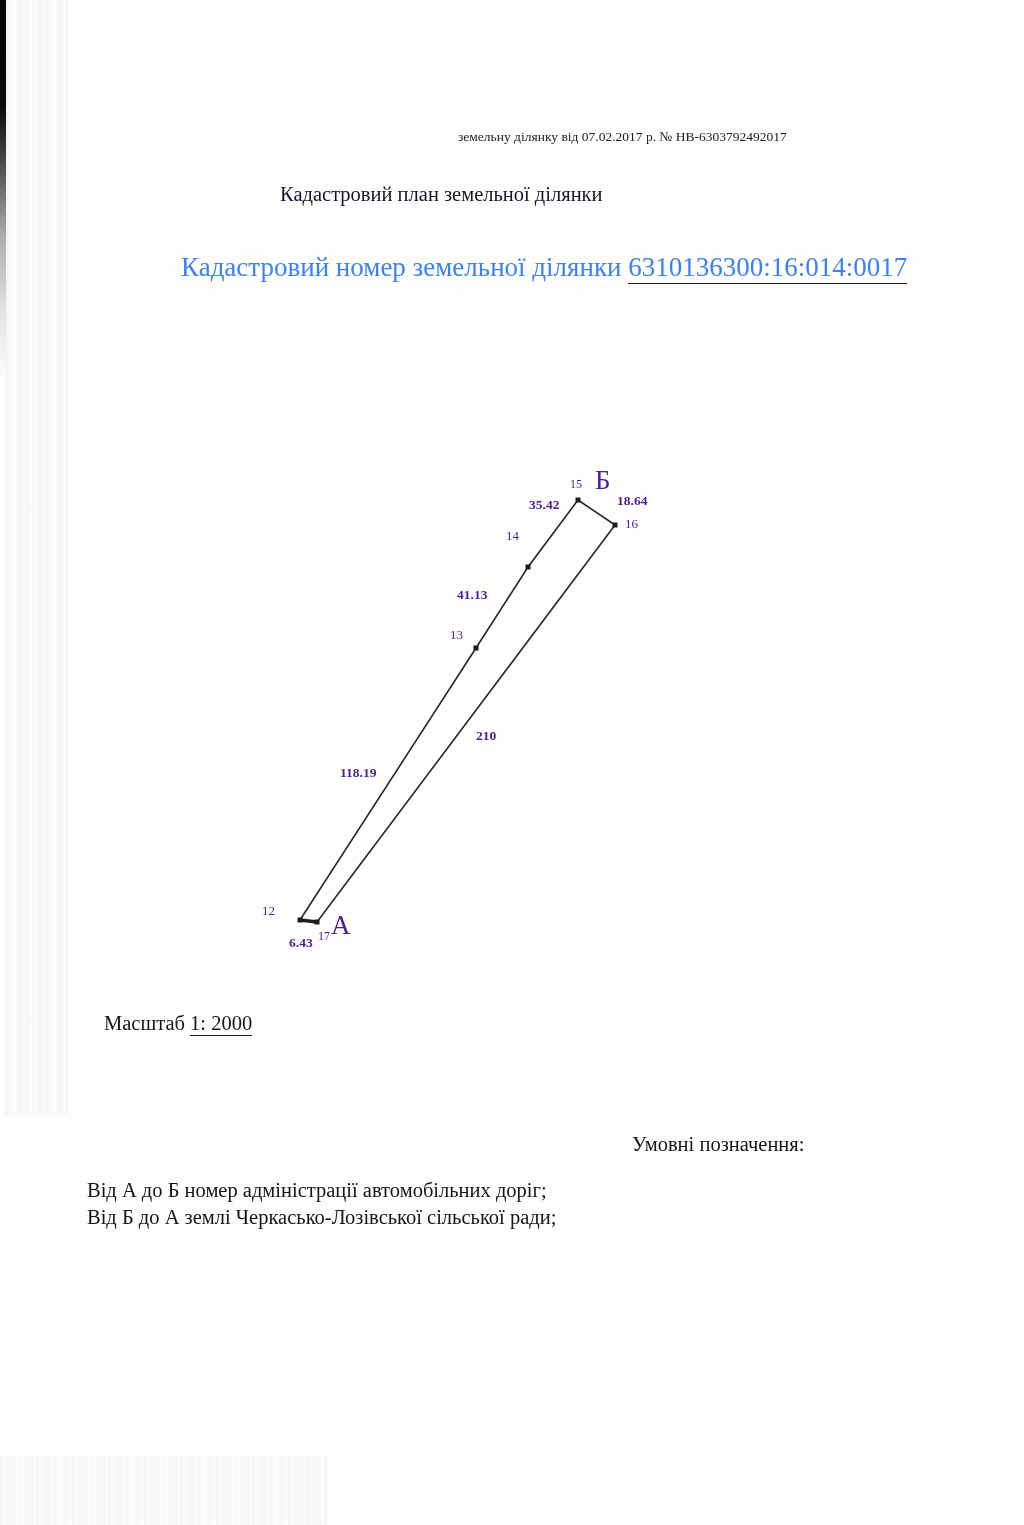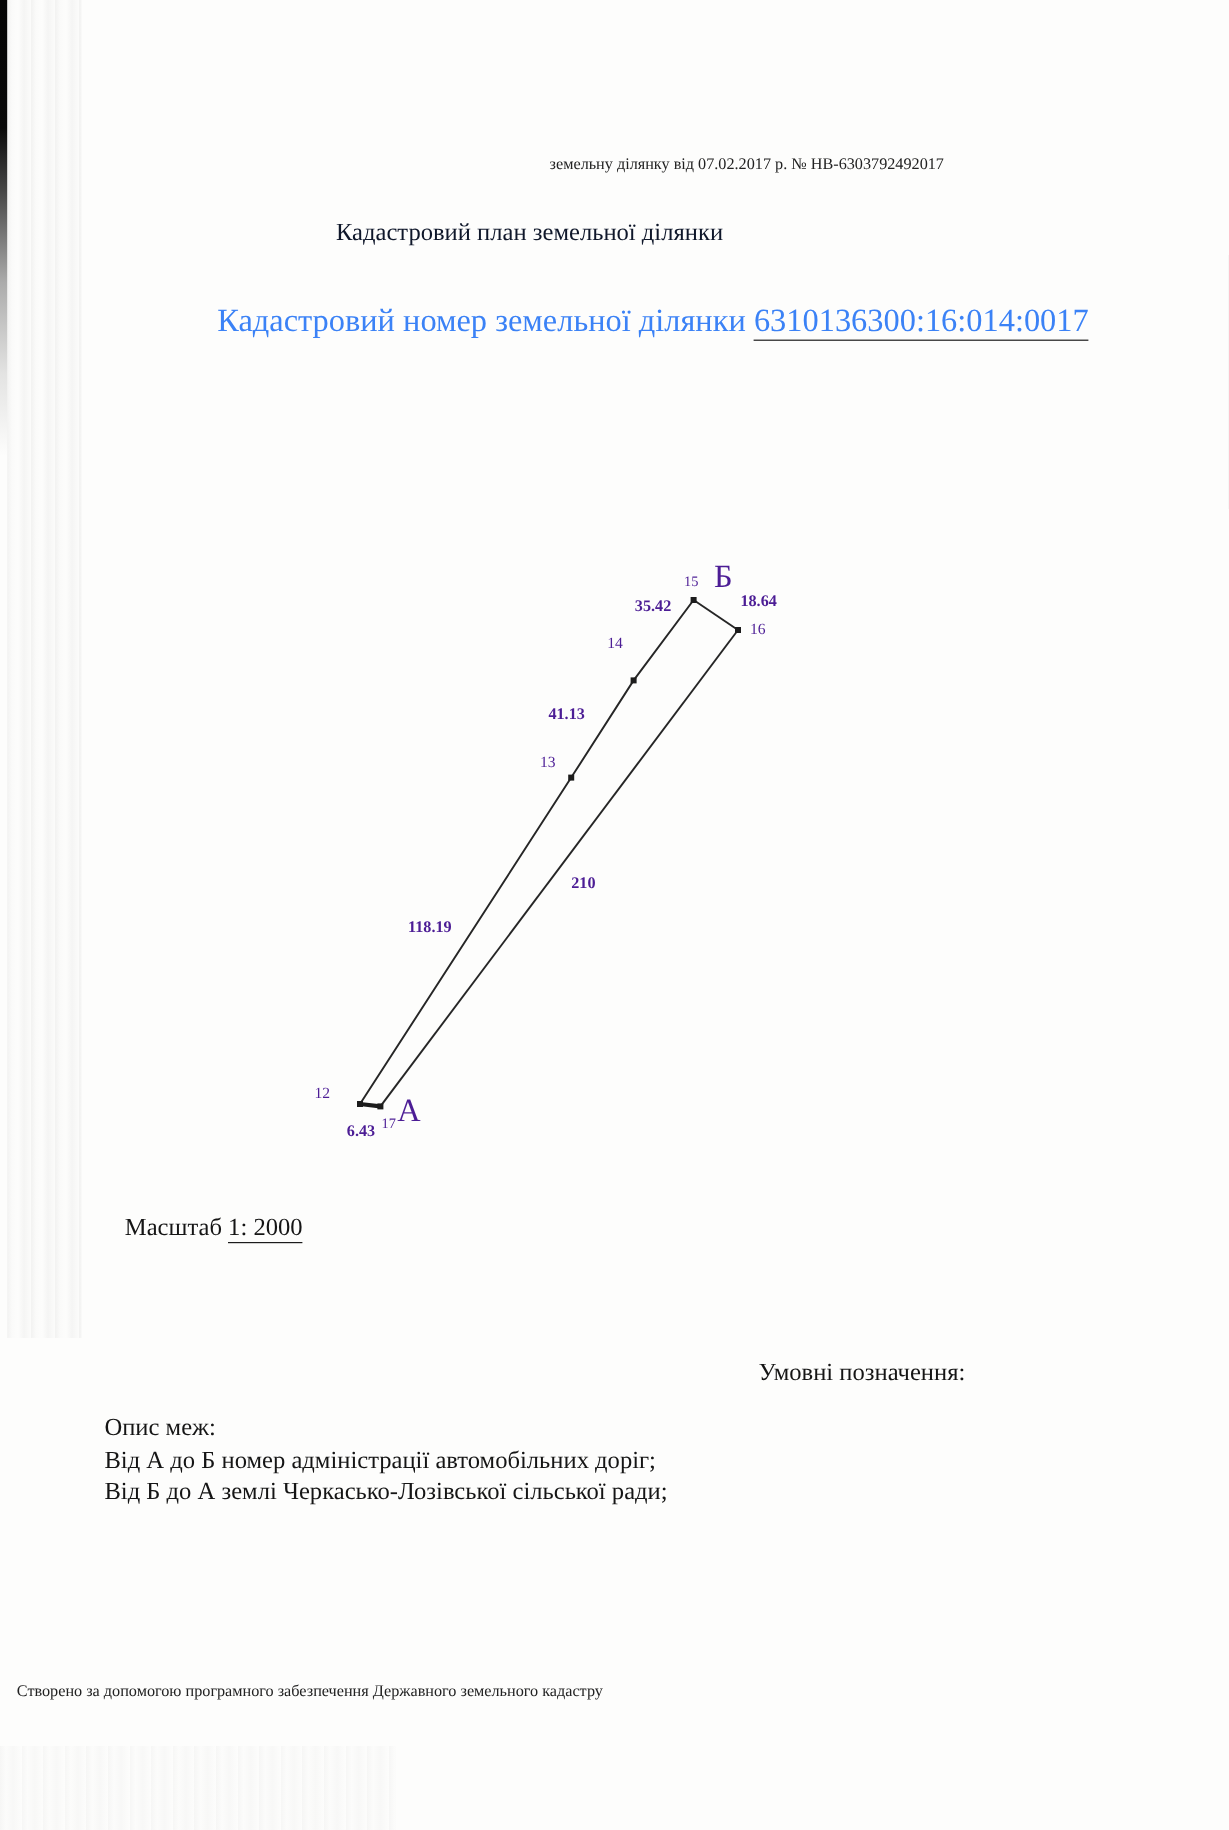--- a/index.html
+++ b/index.html
@@ -139,20 +139,18 @@
 
   <div class="scale-line">
     <span>Масштаб</span>
     <span> </span>
     <span class="u-line">1: 2000</span>
   </div>
 
   <div class="legend-title">Умовні позначення:</div>
 
   <div class="boundaries">
-    <div>Опис меж:</div>
     <div>Від А до Б номер адміністрації автомобільних доріг;</div>
     <div>Від Б до А землі Черкасько-Лозівської сільської ради;</div>
   </div>
 
-  <div class="footer-note">Створено за допомогою програмного забезпечення Державного земельного кадастру</div>
 
 </div>
 
 </body></html>

